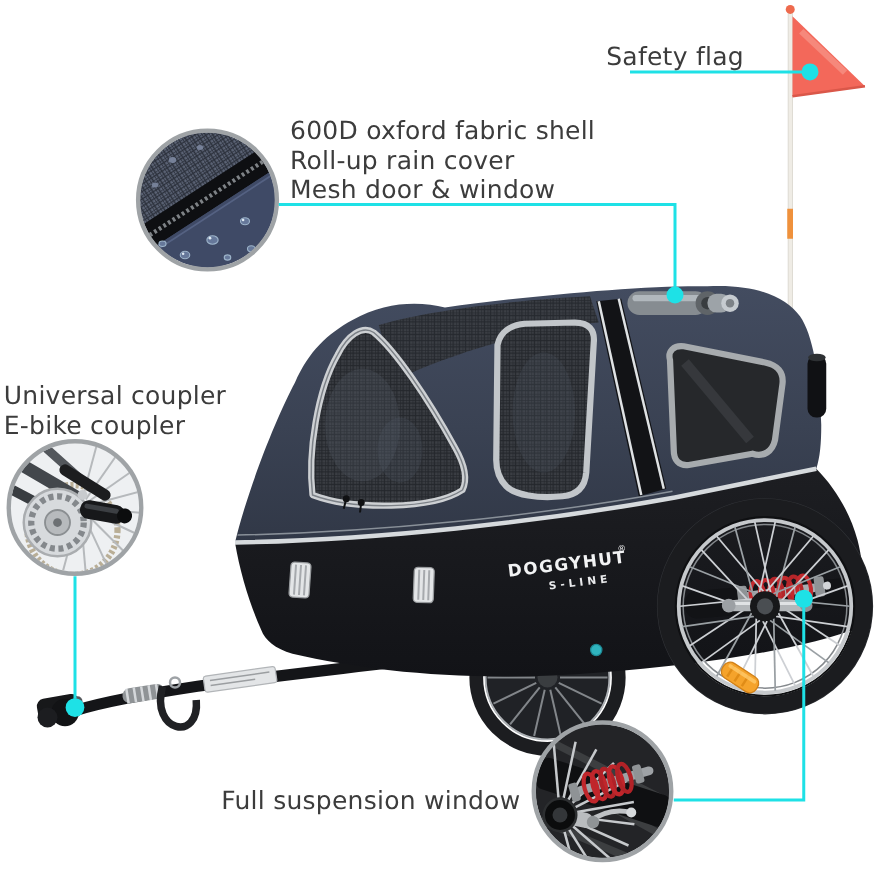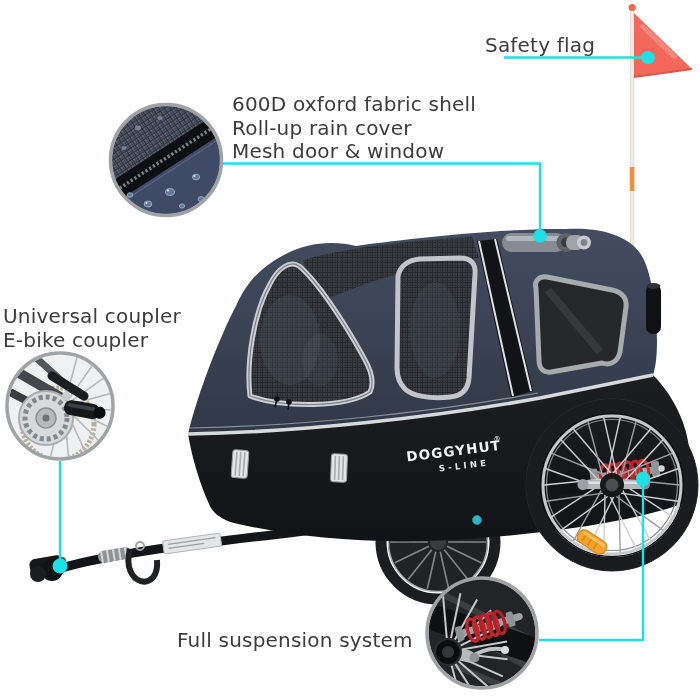--- a/index.html
+++ b/index.html
@@ -395,15 +395,15 @@
   <div>600D oxford fabric shell</div>
   <div>Roll-up rain cover</div>
   <div>Mesh door &amp; window</div>
 </div>
 
 <div class="label" style="left:3px;top:305px;">
   <div>Universal coupler</div>
   <div>E-bike coupler</div>
 </div>
 
-<div class="label" style="left:177px;top:629px;">Full suspension system</div>
+<div class="label" style="left:177px;top:629px;">Full suspension window</div>
 
 </div>
 
 </body></html>

